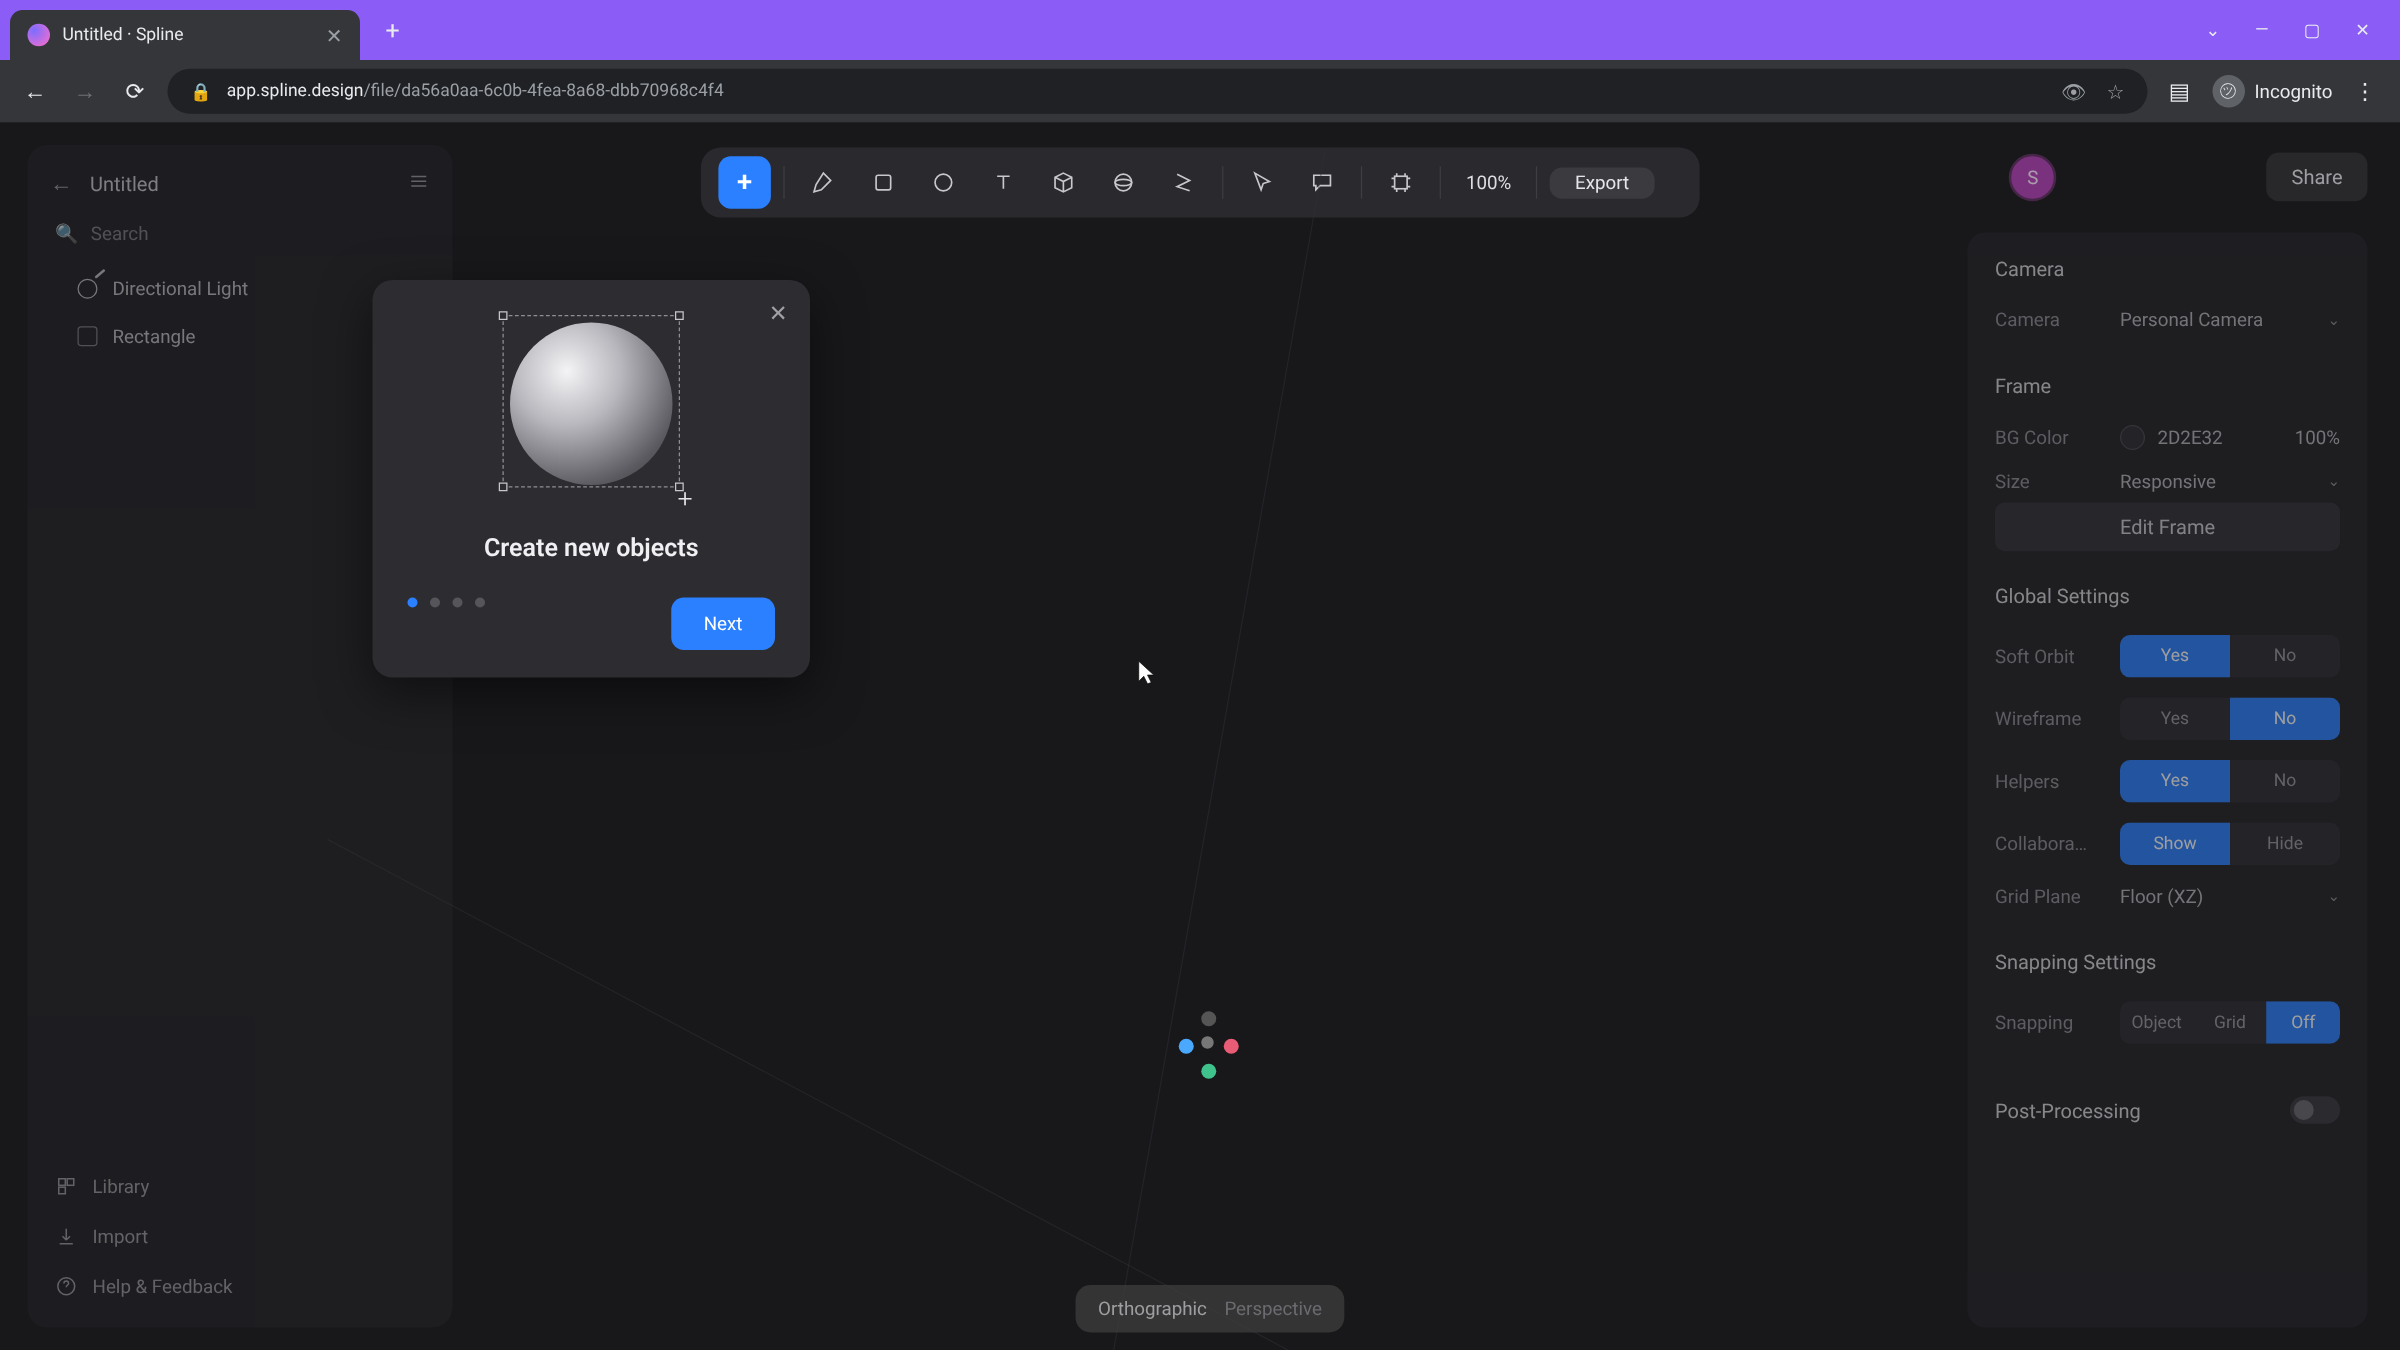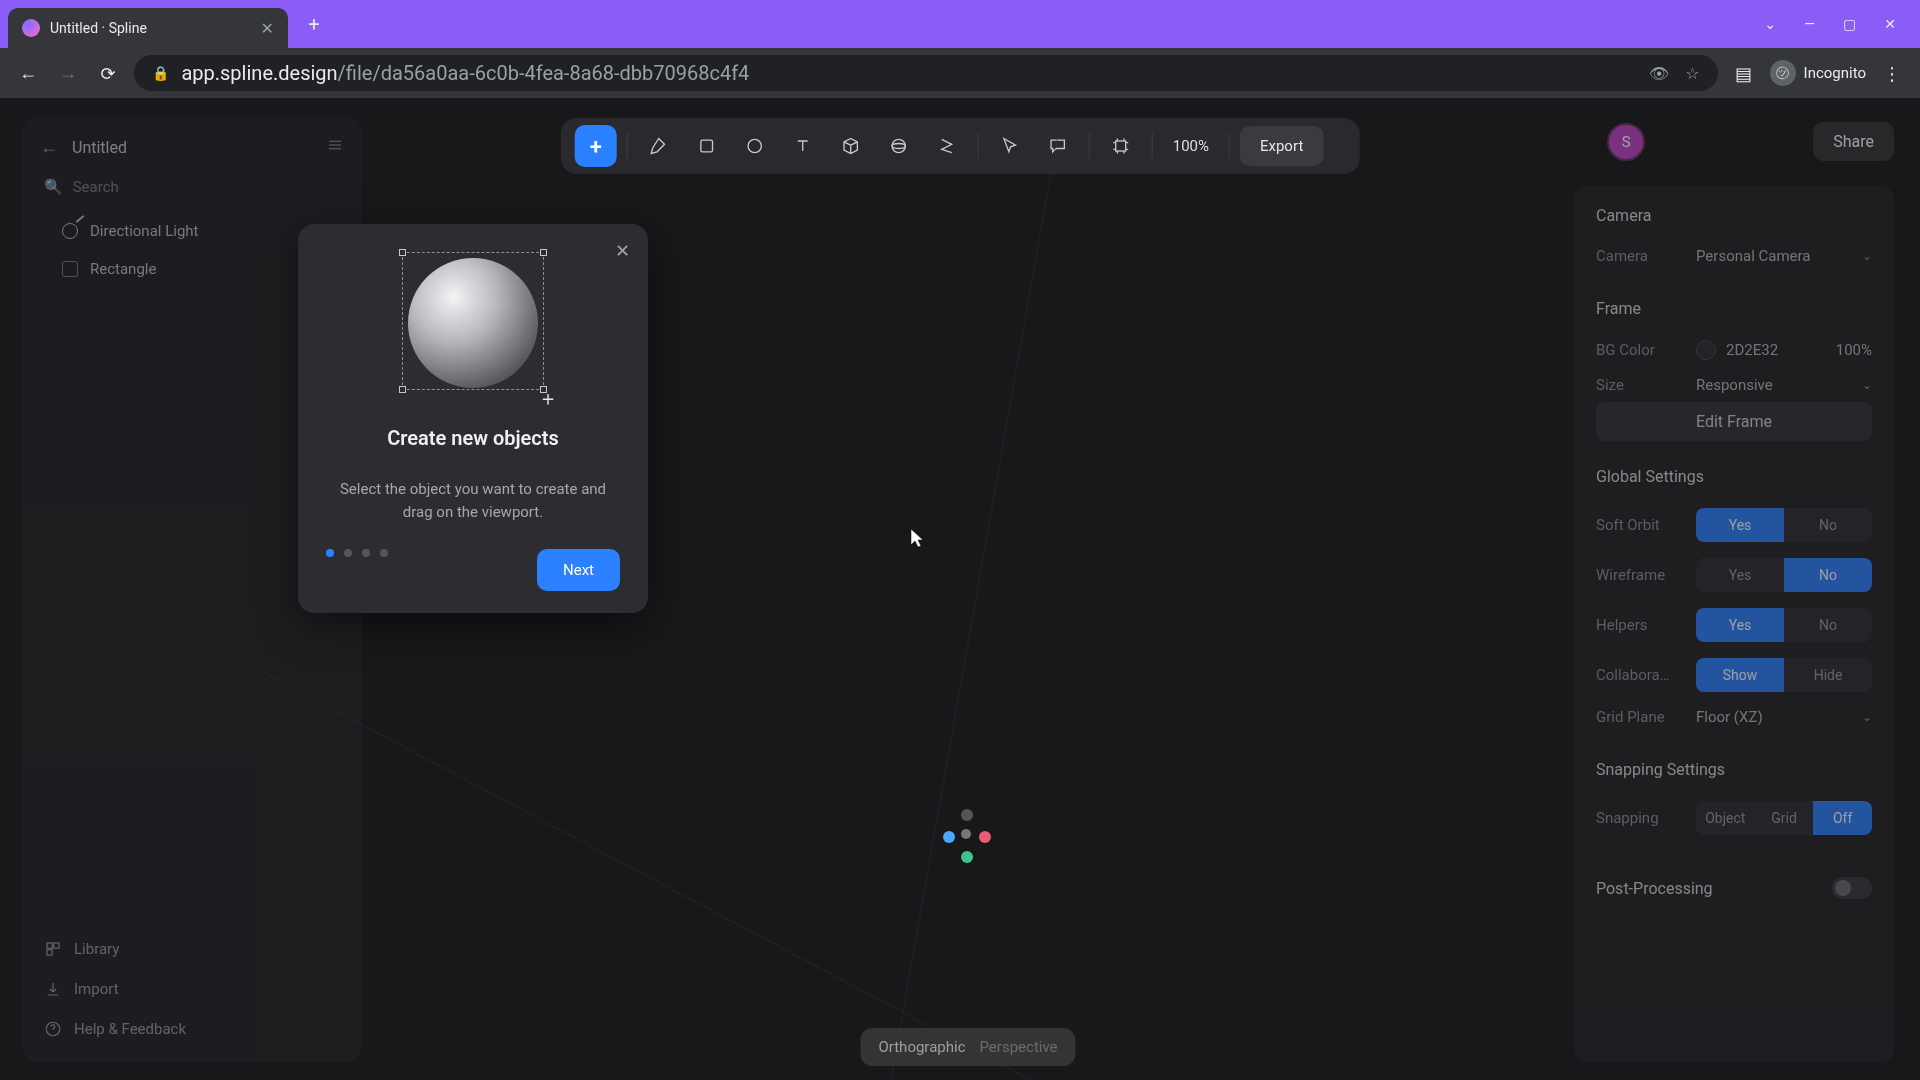--- a/index.html
+++ b/index.html
@@ -13,21 +13,21 @@
 .tab-close { color: #9aa0a6; font-size: 16px; cursor: pointer; }
 .newtab { width: 32px; height: 32px; display: flex; align-items: center; justify-content: center; color: #e8eaed; font-size: 20px; margin-left: 10px; cursor: pointer; }
 .win-controls { margin-left: auto; display: flex; gap: 28px; padding-right: 24px; color: #e8eaed; }
 .win-controls span { cursor: pointer; font-size: 14px; }
 
 .urlbar { height: 50px; background: #35363a; display: flex; align-items: center; padding: 0 14px; gap: 12px; }
 .nav-btn { width: 28px; height: 28px; display: flex; align-items: center; justify-content: center; color: #e8eaed; font-size: 18px; cursor: pointer; }
 .nav-btn.dim { color: #6e7074; }
 .url-pill { flex: 1; background: #202124; border-radius: 24px; height: 36px; display: flex; align-items: center; padding: 0 18px; gap: 12px; }
 .lock { color: #9aa0a6; font-size: 14px; }
-.url-text { font-size: 20px; color: #e8eaed; }
+.url-text { font-size: 14px; color: #e8eaed; }
 .url-text .dim { color: #9aa0a6; }
 .url-right { margin-left: auto; display: flex; gap: 16px; align-items: center; color: #9aa0a6; }
 .incog-chip { display: flex; align-items: center; gap: 8px; color: #e8eaed; font-size: 15px; }
 .incog-icon { width: 26px; height: 26px; border-radius: 50%; background: #5f6368; display: flex; align-items: center; justify-content: center; font-size: 14px; }
 
 
 .app { position: absolute; top: 98px; left: 0; right: 0; bottom: 0; background: #18181b; }
 
 
 .left-panel { position: absolute; left: 22px; top: 18px; width: 340px; bottom: 18px; background: #222226; border-radius: 16px; display: flex; flex-direction: column; opacity: 0.58; padding-top: 10px; }
@@ -44,21 +44,21 @@
 .lp-foot { margin-top: auto; padding: 10px 22px 16px; display: flex; flex-direction: column; gap: 6px; }
 .lp-foot-row { display: flex; align-items: center; gap: 12px; color: #9a9a9f; font-size: 15px; padding: 8px 0; cursor: pointer; }
 .lp-foot-row .ico { width: 18px; height: 18px; display: flex; align-items: center; justify-content: center; }
 
 
 .toolbar { position: absolute; left: 50%; transform: translateX(-50%); top: 20px; height: 56px; background: #2a2a2e; border-radius: 16px; display: flex; align-items: center; padding: 0 14px; gap: 6px; }
 .tb-btn { width: 42px; height: 42px; display: flex; align-items: center; justify-content: center; color: #c7c7cc; border-radius: 10px; cursor: pointer; font-size: 18px; }
 .tb-btn.add { background: #2b80ff; color: #fff; font-size: 22px; font-weight: 600; }
 .tb-sep { width: 1px; height: 26px; background: #3d3d42; margin: 0 4px; }
 .tb-zoom { color: #dedee2; font-size: 15px; padding: 0 10px; }
-.tb-export { background: #3a3a3f; color: #e6e6ea; padding: 1px 20px; height: 40px; display: flex; align-items: center; border-radius: 10px; cursor: pointer; font-size: 15px; }
+.tb-export { background: #3a3a3f; color: #e6e6ea; padding: 1px 20px; height: 25px; display: flex; align-items: center; border-radius: 10px; cursor: pointer; font-size: 15px; }
 .tb-play { color: #c7c7cc; font-size: 18px; padding: 0 8px; cursor: pointer; }
 
 
 .share-area { position: absolute; right: 26px; top: 24px; display: flex; align-items: center; gap: 14px; opacity: 0.7; }
 .avatar { width: 38px; height: 38px; border-radius: 50%; background: #a63da8; border: 2px solid #5a2d5b; display: flex; align-items: center; justify-content: center; color: #e8d4ea; font-size: 15px; }
 .share-btn { background: #2f2f33; padding: 10px 20px; border-radius: 10px; color: #d7d7db; cursor: pointer; }
 
 
 .inspector { position: absolute; right: 26px; top: 88px; width: 320px; bottom: 18px; background: #232327; border-radius: 14px; padding: 20px 22px; opacity: 0.58; overflow: hidden; }
 .ins-sec { margin-bottom: 26px; }
@@ -389,21 +389,20 @@
       <div class="selbox">
         <span class="h tl"></span>
           <span class="h tr"></span>
           <span class="h bl"></span>
           <span class="h br"></span>
       </div>
       <div class="sphere"></div>
       <div class="plus-cur">＋</div>
     </div>
     <div class="pop-title">Create new objects</div>
-    <div class="pop-desc">Select the object you want to create and drag on the viewport.</div>
     <div class="pop-foot">
       <div class="dots">
         <span class="active"></span>
         <span></span>
         <span></span>
         <span></span>
       </div>
       <button class="pop-next">Next</button>
     </div>
   </div>

